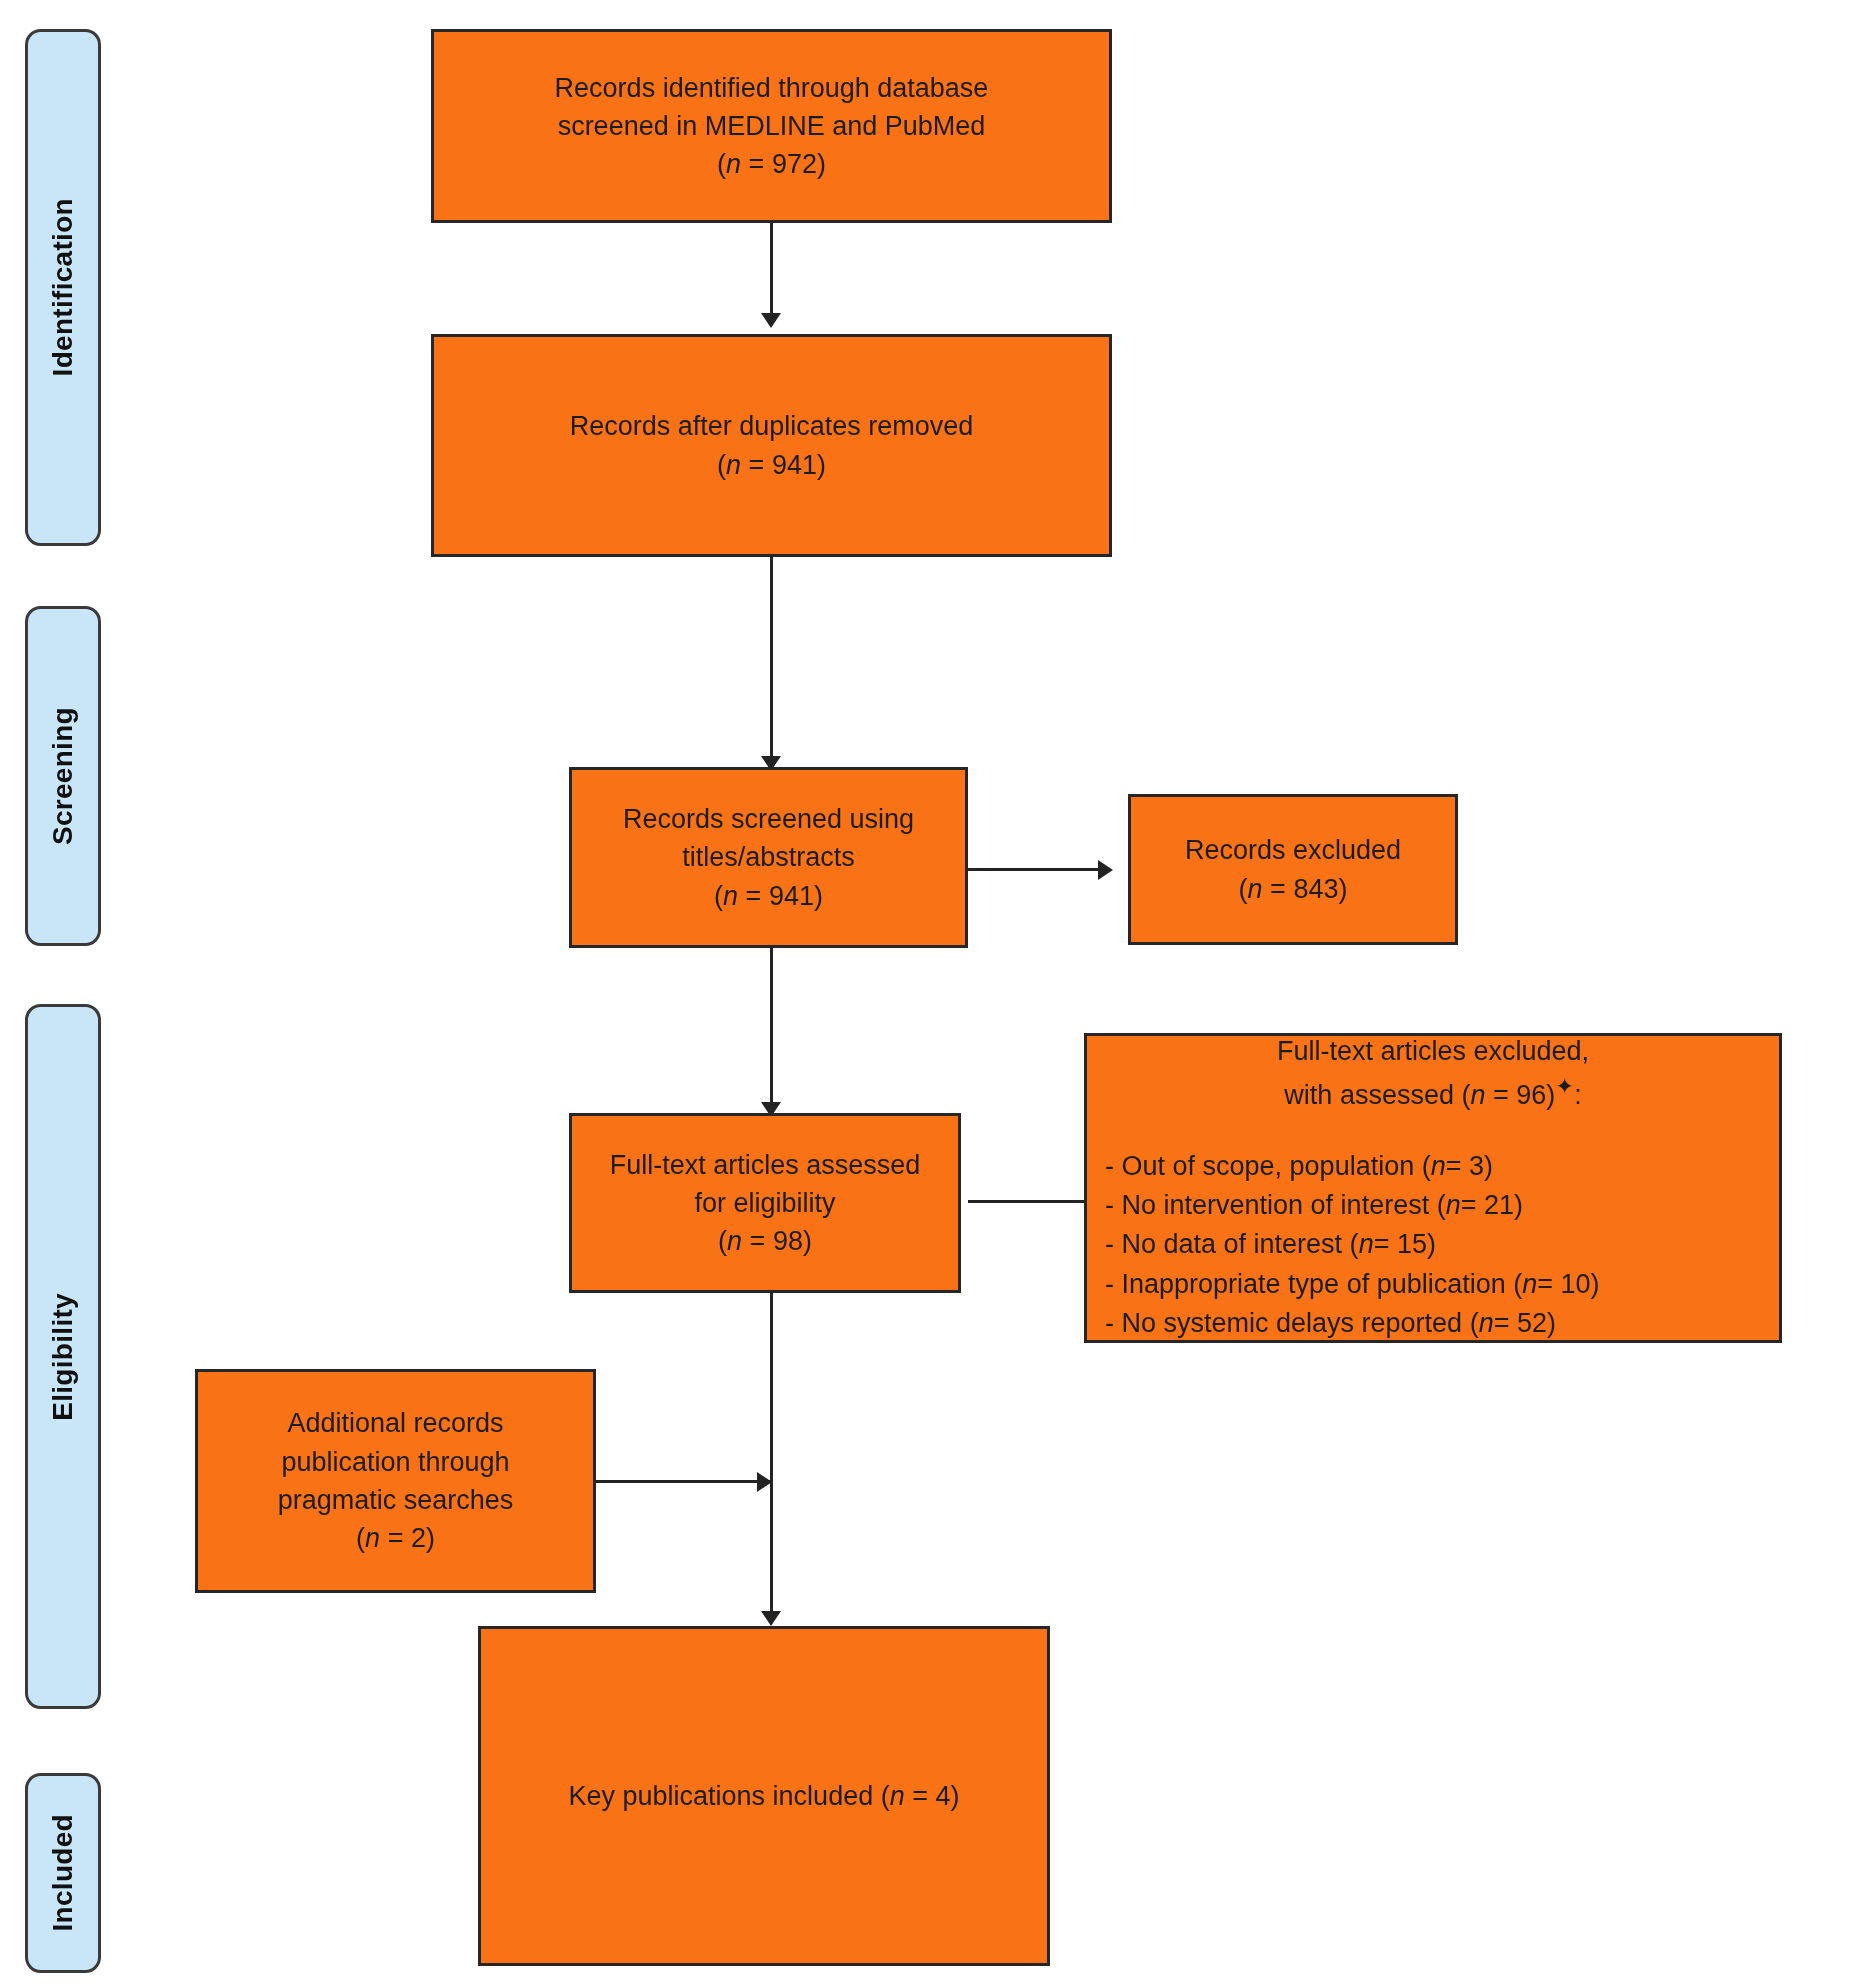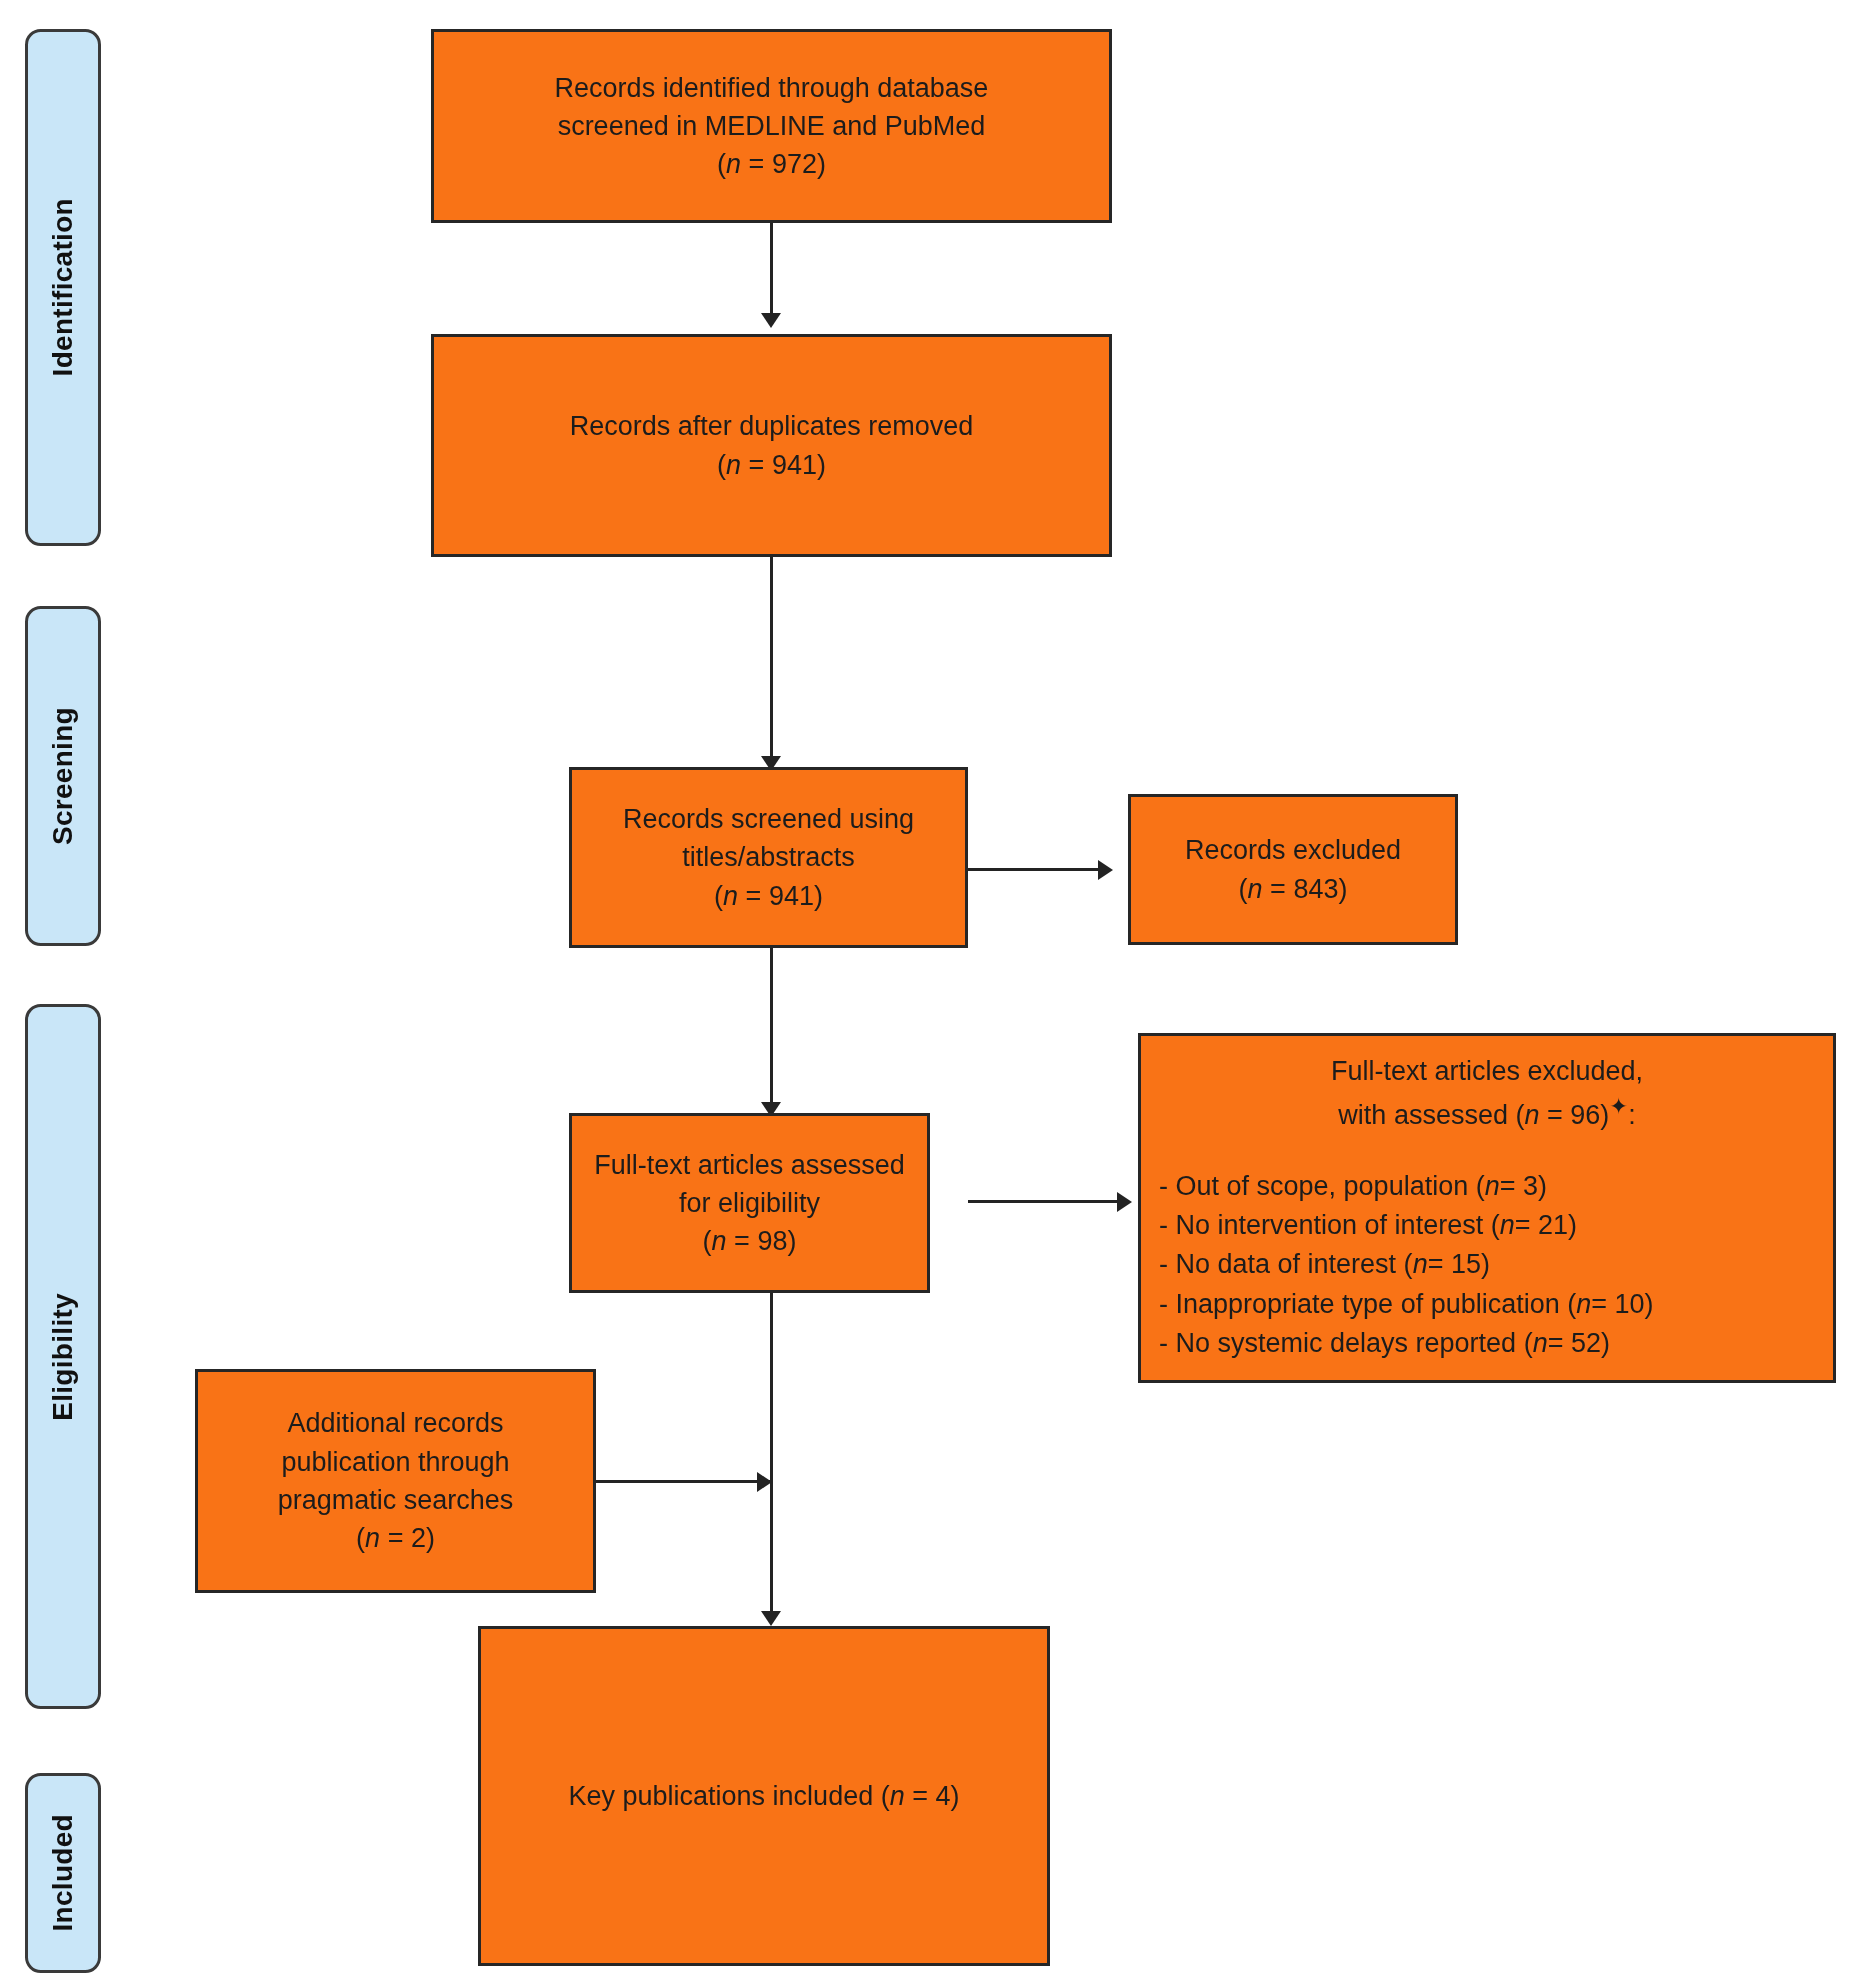--- a/index.html
+++ b/index.html
@@ -169,31 +169,31 @@
 
   <div class="flow-box" style="left:1116px; top:794px; width:330px; height:151px;margin-left:12px;">
     <div class="box-text">
       <div>Records excluded</div>
       <div>
         <span>(</span><em class="n">n</em><span> = 843)</span>
       </div>
     </div>
   </div>
 
-  <div class="flow-box" style="left:569px; top:1113px; width:361px; height:180px;">
+  <div class="flow-box" style="left:569px; top:1113px; width:392px; height:180px;">
     <div class="box-text">
       <div>Full-text articles assessed</div>
       <div>for eligibility</div>
       <div>
         <span>(</span><em class="n">n</em><span> = 98)</span>
       </div>
     </div>
   </div>
 
-  <div class="flow-box reasons" style="left:1138px; top:1033px; width:698px; height:350px;">
+  <div class="flow-box reasons" style="left:1084px; top:1033px; width:698px; height:310px;">
     <div class="reasons-head">
       <div>Full-text articles excluded,</div>
       <div>
         <span>with assessed (</span><em class="n">n</em><span> = 96)</span><sup>✦</sup><span>:</span>
       </div>
     </div>
     <div class="reasons-list">
       <div>
         <span>- Out of scope, population (</span><em class="n">n</em><span>= 3)</span>
       </div>

